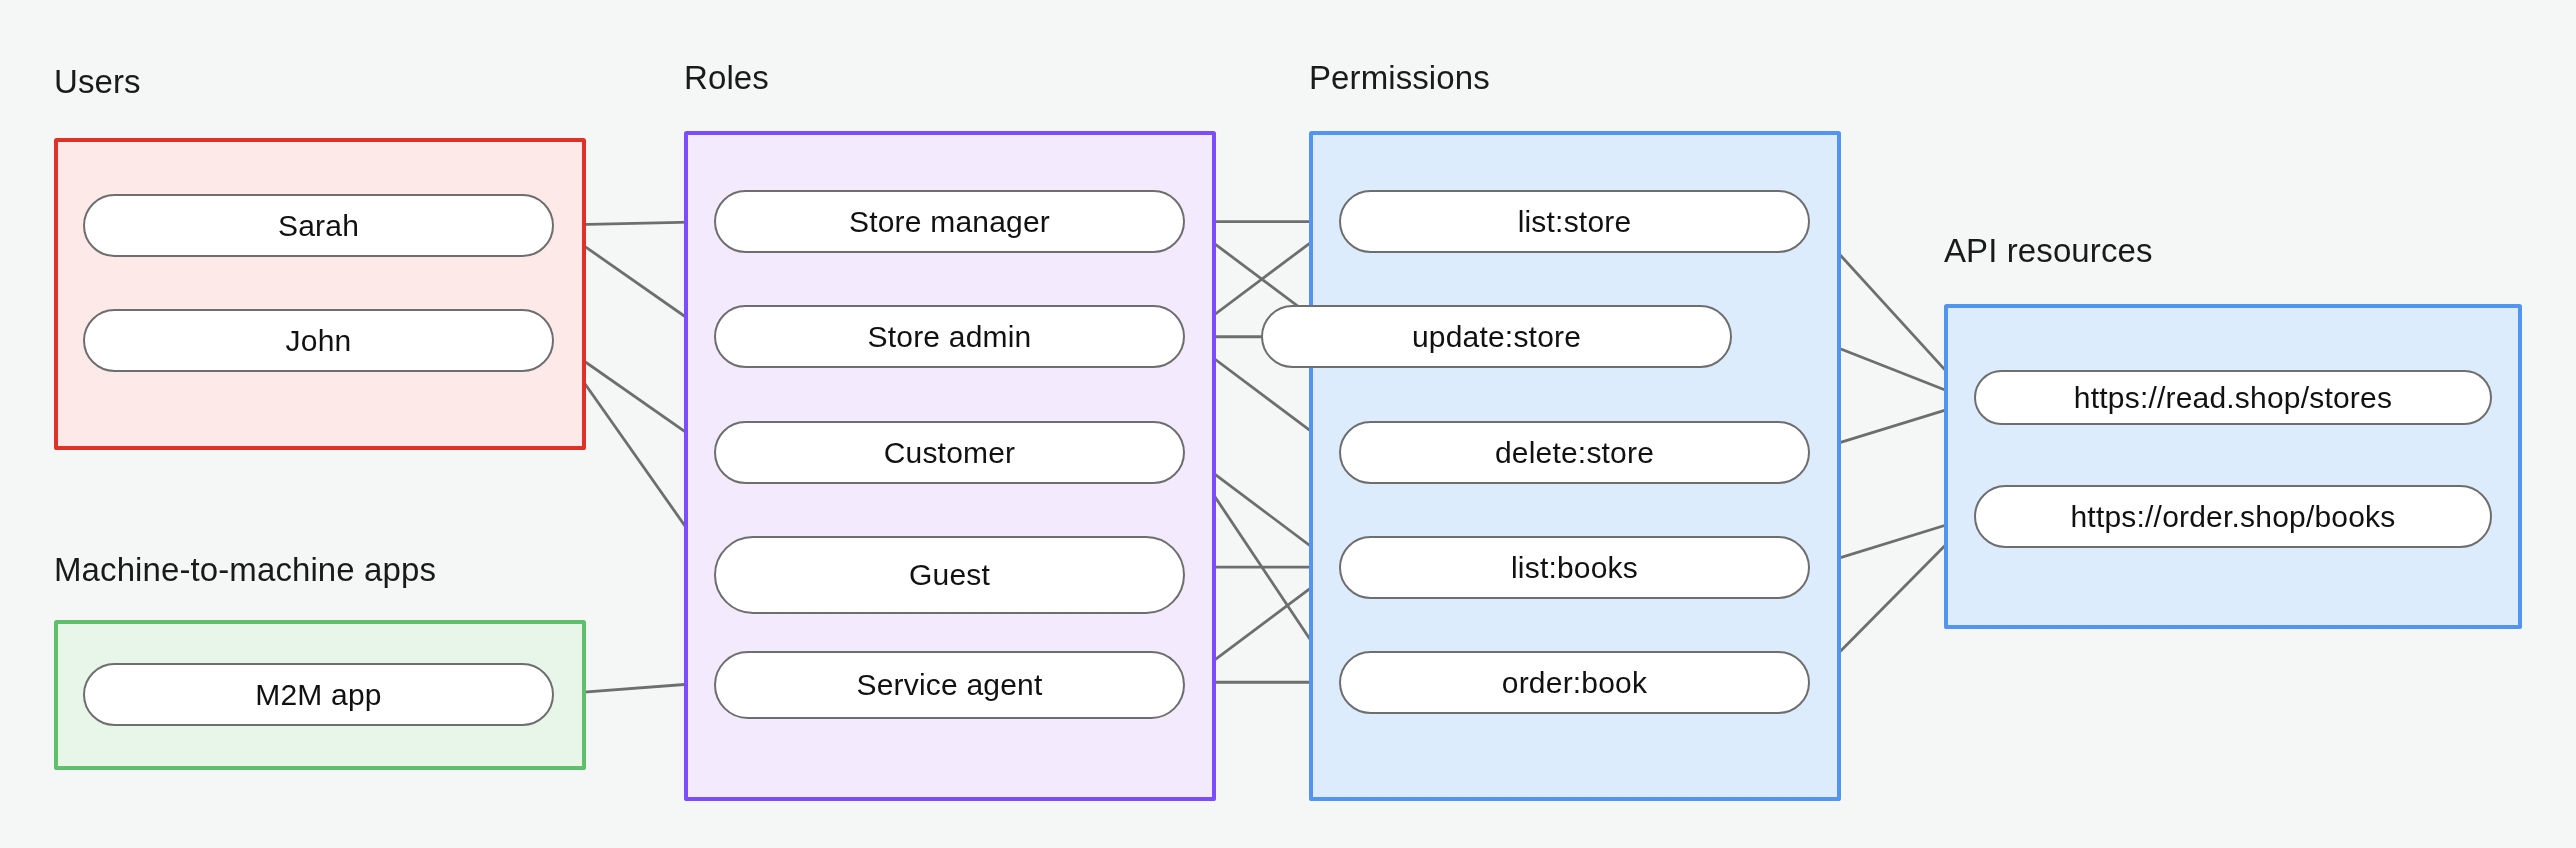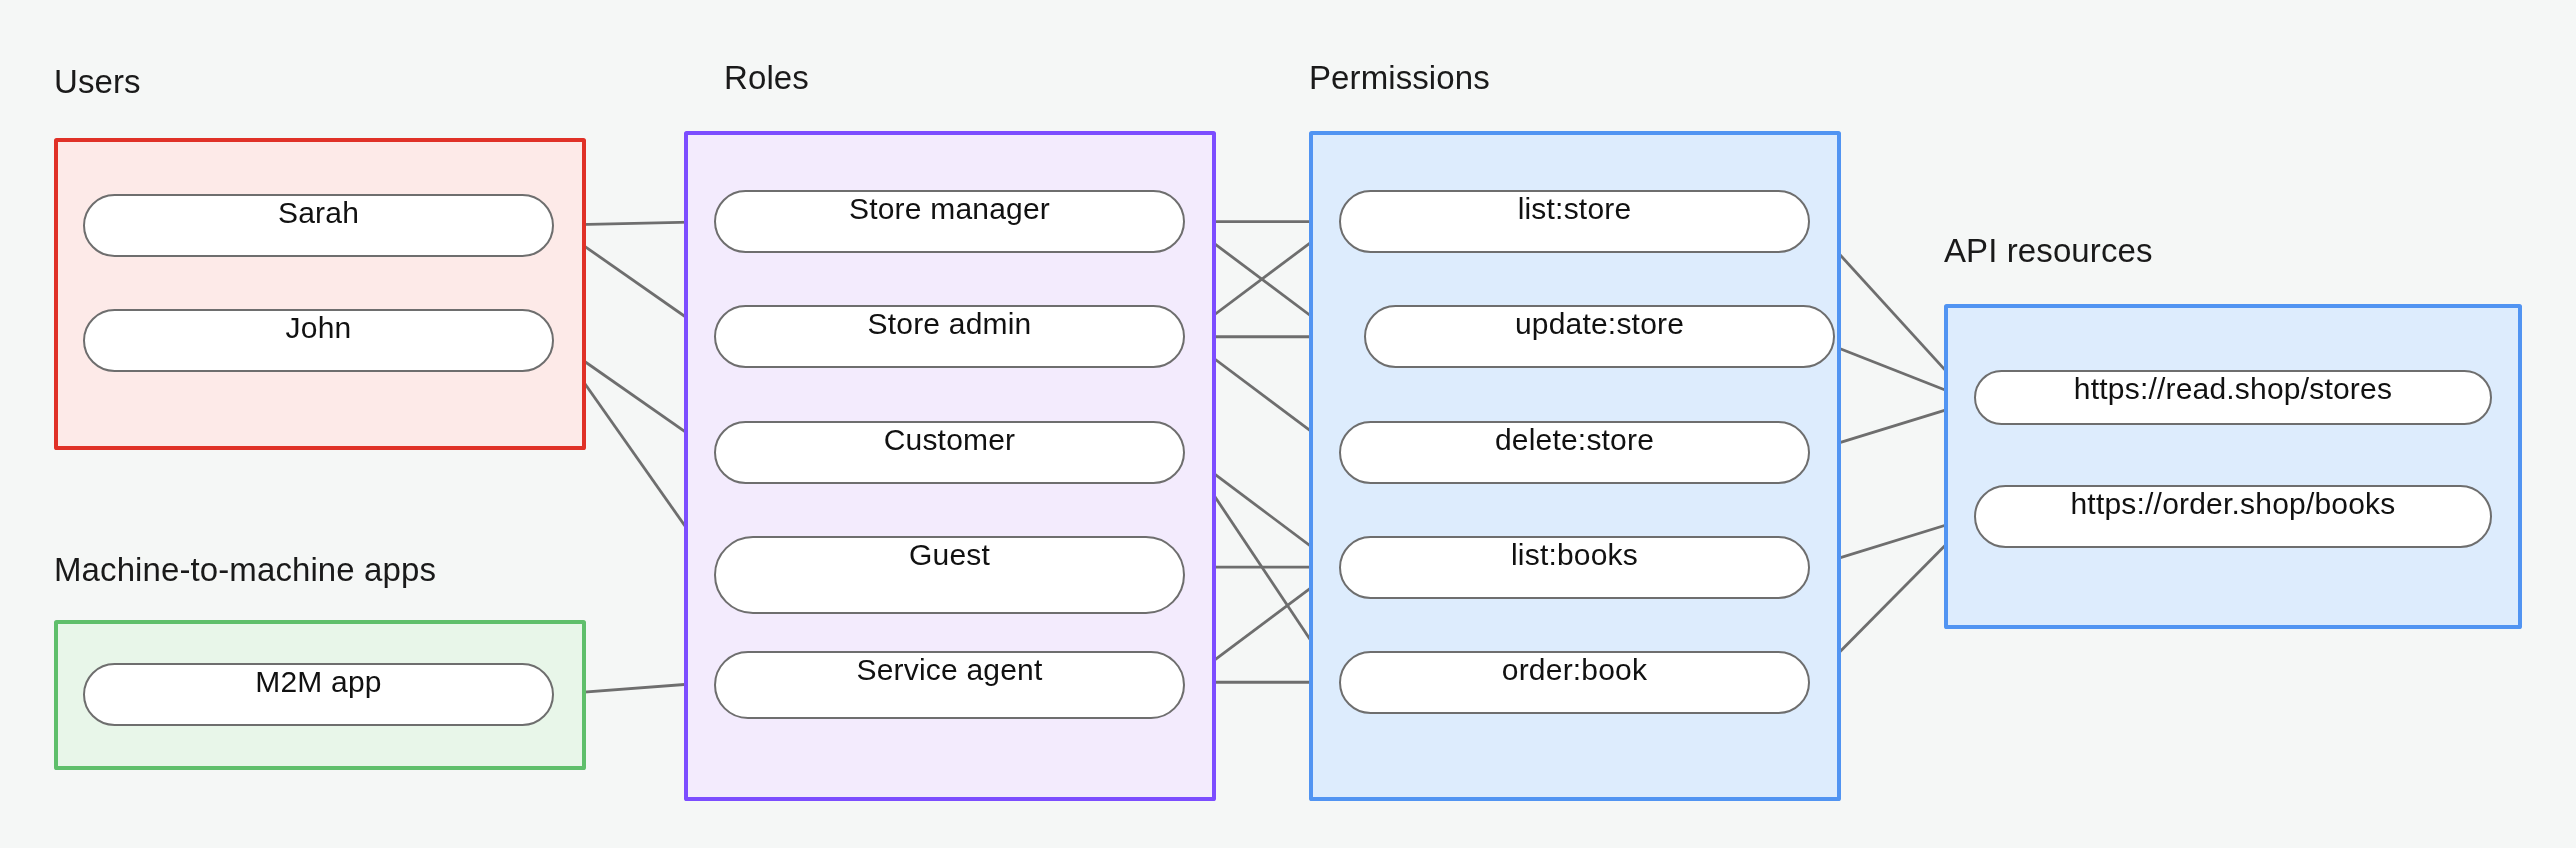--- a/index.html
+++ b/index.html
@@ -38,20 +38,21 @@
     line-height: 1;
   }
   
   .node {
     position: absolute;
     box-sizing: border-box;
     background: #ffffff;
     border: 2.6px solid #6e6e6e;
     border-radius: 175px;
     display: flex;
+    align-items: center;
     justify-content: center;
     font-size: 30px;
     color: #111111;
     white-space: nowrap;
     letter-spacing: 0.2px;
   }
   
   #edges {
     position: absolute;
     left: 0; top: 0;
@@ -105,21 +106,21 @@
       <circle cx="1534" cy="782" r="8" class="edge-dot" fill="#6e6e6e"></circle>
       <circle cx="2262" cy="460" r="8" class="edge-dot" fill="#6e6e6e"></circle>
       <circle cx="2262" cy="592" r="8" class="edge-dot" fill="#6e6e6e"></circle>
     </svg>
   <div id="groups-layer">
       <div class="group" style="left: 54px; top: 138px; width: 532px; height: 312px; border-color: rgb(224, 49, 39); background: rgb(253, 234, 232);"></div>
       <div class="group-title" style="left: 54px; top: 65px; text-align: right;">Users</div>
       <div class="group" style="left: 54px; top: 620px; width: 532px; height: 150px; border-color: rgb(95, 191, 107); background: rgb(232, 246, 233);"></div>
       <div class="group-title" style="left: 54px; top: 553px;">Machine-to-machine apps</div>
       <div class="group" style="left: 684px; top: 131px; width: 532px; height: 670px; border-color: rgb(124, 77, 255); background: rgb(243, 235, 253);"></div>
-      <div class="group-title" style="left: 684px; top: 61px; margin-left: 40px;">Roles</div>
+      <div class="group-title" style="left: 684px; top: 61px;">Roles</div>
       <div class="group" style="left: 1309px; top: 131px; width: 532px; height: 670px; border-color: rgb(81, 148, 242); background: rgb(221, 236, 253);"></div>
       <div class="group-title" style="left: 1309px; top: 61px;">Permissions</div>
       <div class="group" style="left: 1944px; top: 304px; width: 578px; height: 325px; border-color: rgb(81, 148, 242); background: rgb(221, 236, 253);"></div>
       <div class="group-title" style="left: 1944px; top: 234px;">API resources</div>
     </div>
   <div id="nodes-layer">
       <div class="node" style="left: 83px; top: 194px; width: 471px; height: 63px;">
         <span>Sarah</span>
       </div>
       <div class="node" style="left: 83px; top: 309px; width: 471px; height: 63px;">
@@ -139,21 +140,21 @@
       </div>
       <div class="node" style="left: 714px; top: 536px; width: 471px; height: 78px;">
         <span>Guest</span>
       </div>
       <div class="node" style="left: 714px; top: 651px; width: 471px; height: 68px;">
         <span>Service agent</span>
       </div>
       <div class="node" style="left: 1339px; top: 190px; width: 471px; height: 63px;">
         <span>list:store</span>
       </div>
-      <div class="node" style="left: 1364px; top: 305px; width: 471px; height: 63px;">
+      <div class="node" style="left: 1261px; top: 305px; width: 471px; height: 63px;">
         <span>update:store</span>
       </div>
       <div class="node" style="left: 1339px; top: 421px; width: 471px; height: 63px;">
         <span>delete:store</span>
       </div>
       <div class="node" style="left: 1339px; top: 536px; width: 471px; height: 63px;">
         <span>list:books</span>
       </div>
       <div class="node" style="left: 1339px; top: 651px; width: 471px; height: 63px;">
         <span>order:book</span>

